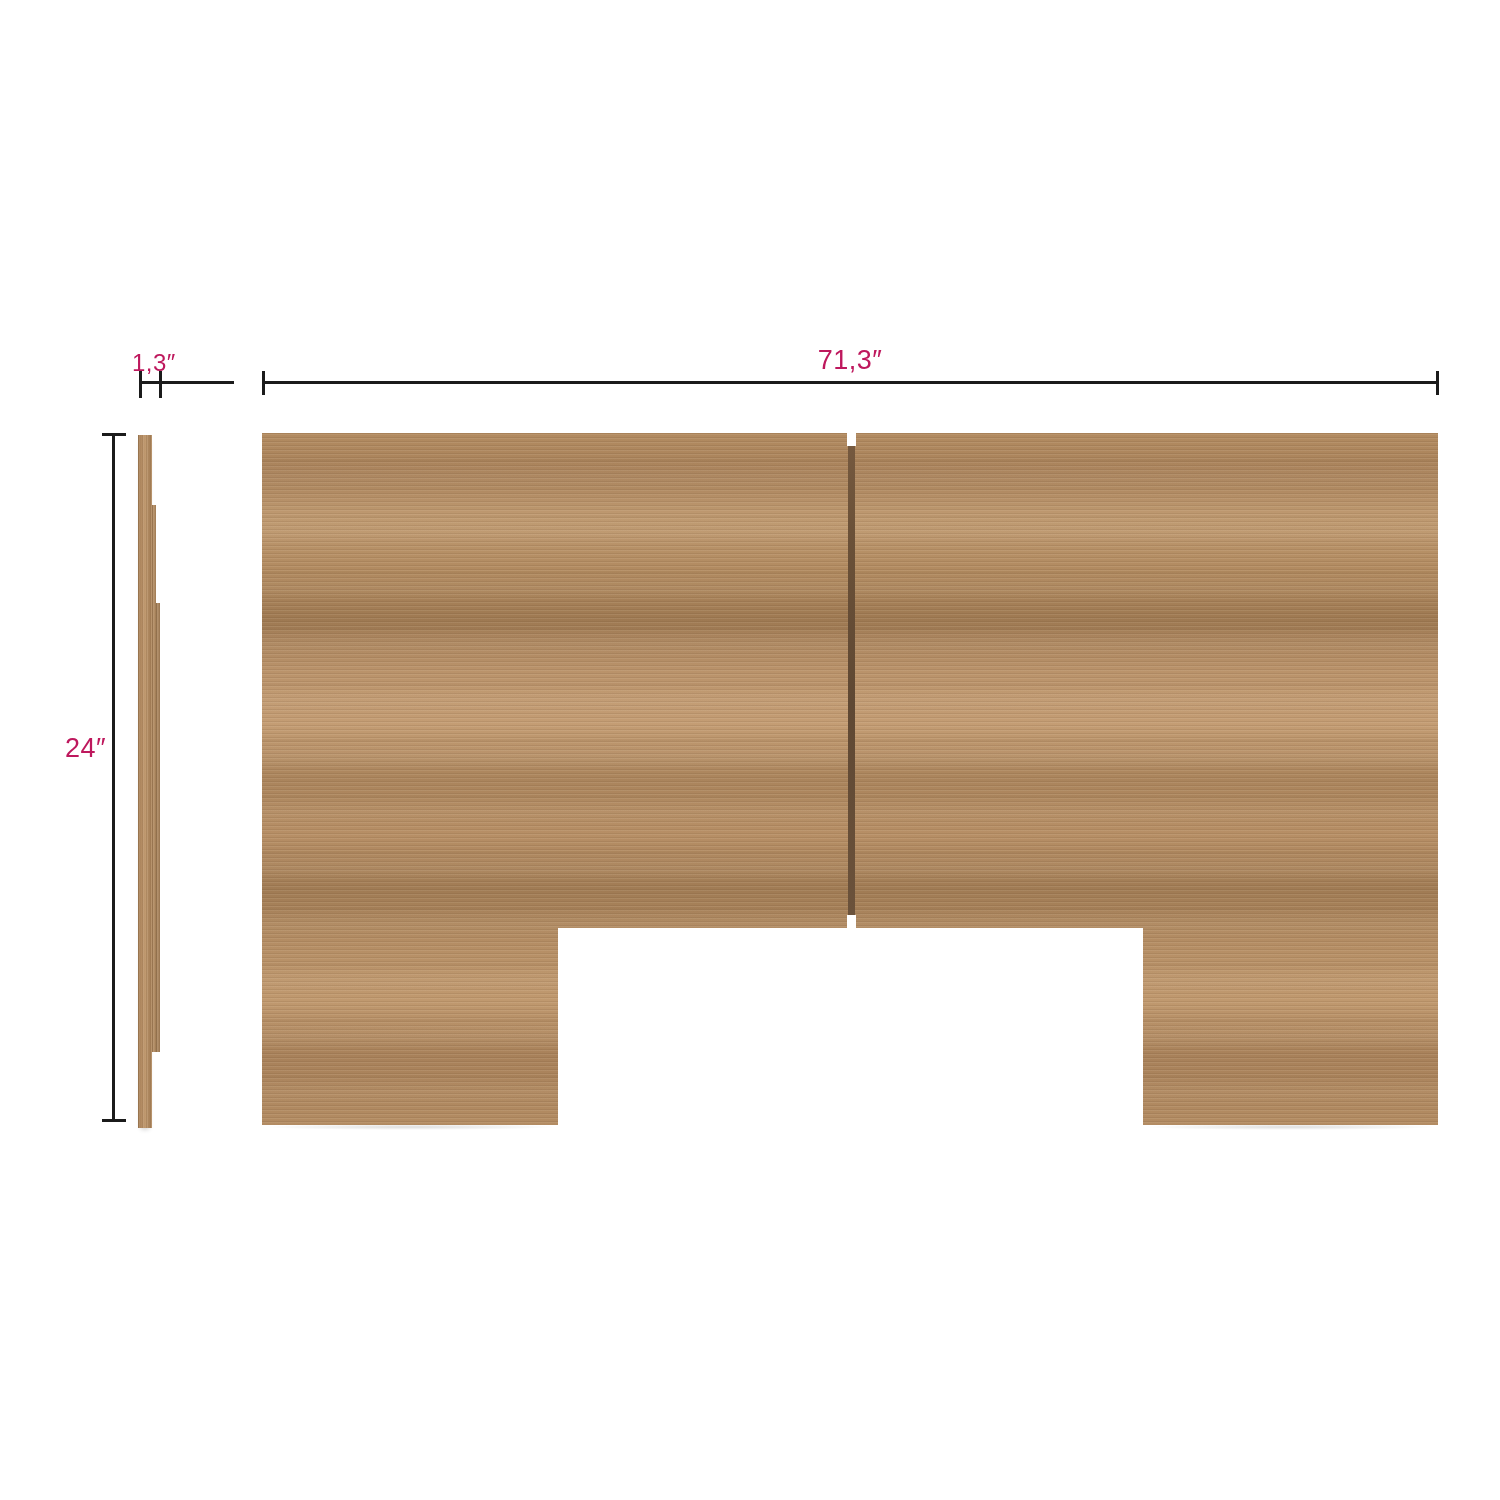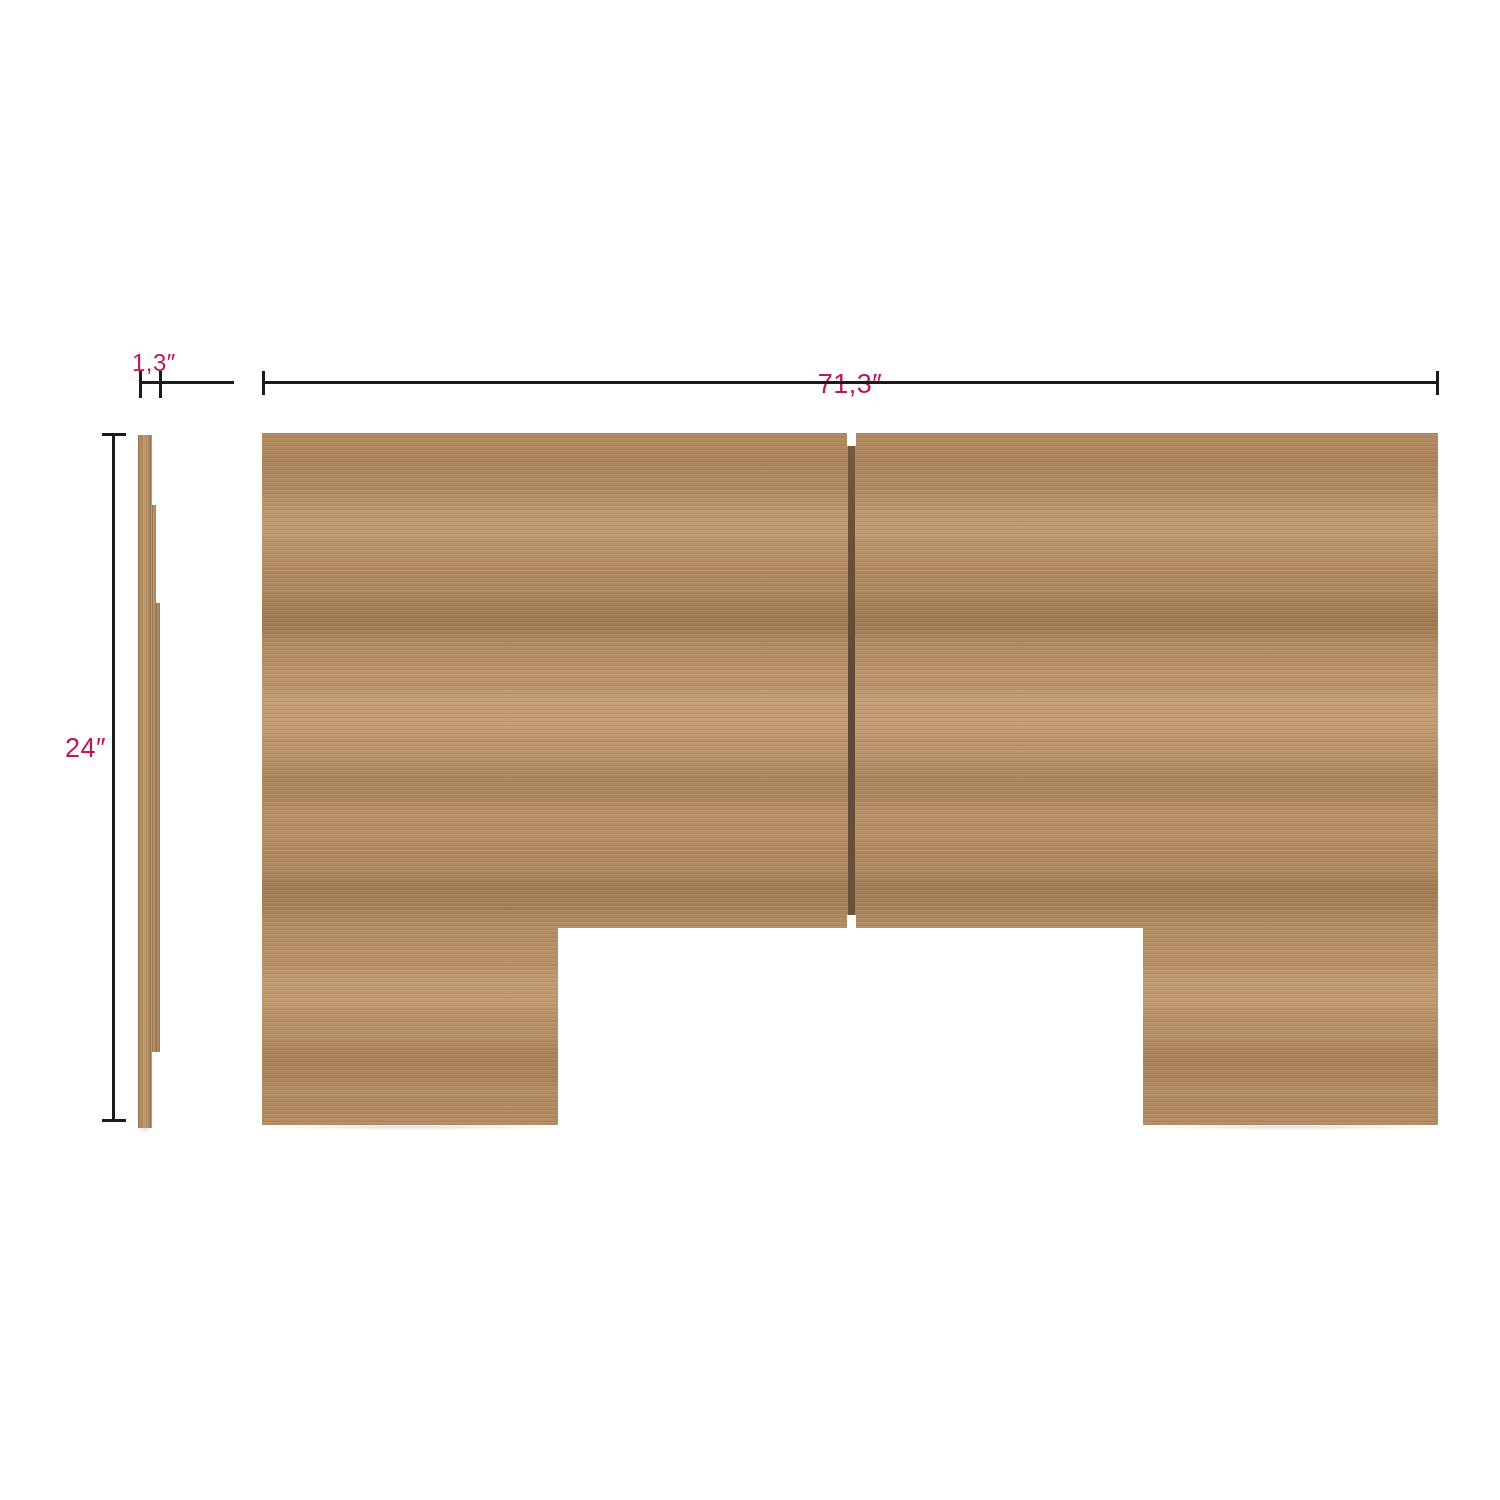--- a/index.html
+++ b/index.html
@@ -57,21 +57,21 @@
   .leg-shadow.right{left:882px;top:691px;width:292px;}
 
   
   .dim{position:absolute;background:#1b1b1b;}
   .dim-label{
     position:absolute;color:#be185d;
     font-family:"Liberation Sans","DejaVu Sans",sans-serif;
     white-space:nowrap;line-height:1;letter-spacing:0.5px;
   }
   .lbl-thickness{left:132px;top:351px;font-size:24px;}
-  .lbl-width{left:262px;top:347px;width:1176px;text-align:center;font-size:27px;margin-top:24px;}
+  .lbl-width{left:262px;top:347px;width:1176px;text-align:center;font-size:27px;}
   .lbl-height{left:58px;top:735px;width:48px;text-align:right;font-size:27px;}
 
   
   .t-line{left:139px;top:381px;width:95px;height:3px;}
   .t-tick-a{left:139px;top:371px;width:3px;height:27px;}
   .t-tick-b{left:159px;top:371px;width:3px;height:27px;}
 
   
   .w-line{left:262px;top:381px;width:1177px;height:3px;}
   .w-tick-a{left:262px;top:371px;width:3px;height:24px;}

